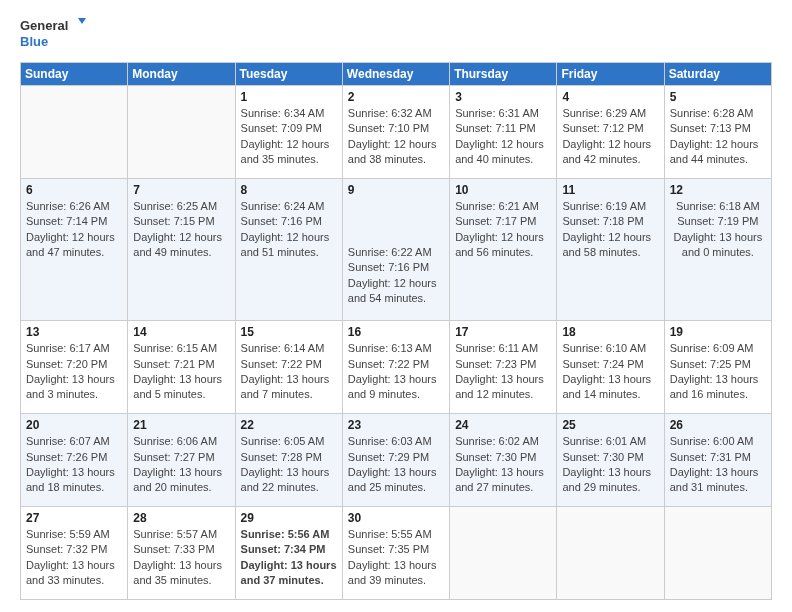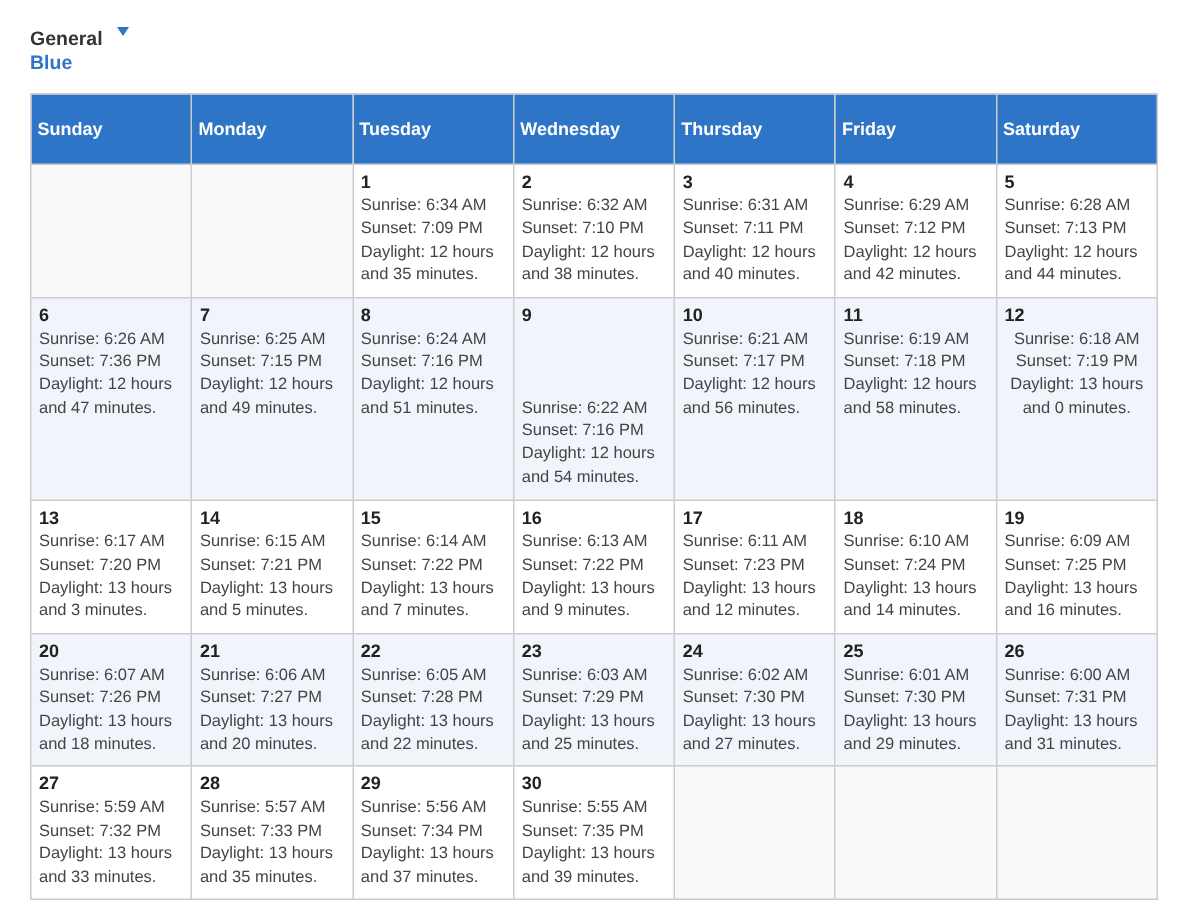--- a/index.html
+++ b/index.html
@@ -46,21 +46,21 @@
       border: 1px solid #ccc;
       border-collapse: collapse;
       width: 100%;
       table-layout: fixed;
     }
     .calendar th {
       background-color: #2e75c7;
       color: #fff;
       font-size: 12px;
       font-weight: bold;
-      padding: 16px 4px;
+      padding: 4px 4px;
       text-align: left;
       border: 1px solid #ccc;
     }
     .calendar td {
       border: 1px solid #ccc;
       vertical-align: top;
       padding: 4px 5px;
       font-size: 9.5px;
       color: #333;
       background: #fff;
@@ -155,21 +155,21 @@
             <div class="day-info" style="white-space: pre-line;">Sunrise: 6:28 AM
 Sunset: 7:13 PM
 Daylight: 12 hours
 and 44 minutes.</div>
           </td>
         </tr>
         <tr class="row-alt">
           <td>
             <span class="day-num">6</span>
             <div class="day-info" style="white-space: pre-line;">Sunrise: 6:26 AM
-Sunset: 7:36 PM
+Sunset: 7:14 PM
 Daylight: 12 hours
 and 47 minutes.</div>
           </td>
           <td>
             <span class="day-num">7</span>
             <div class="day-info" style="white-space: pre-line;">Sunrise: 6:25 AM
 Sunset: 7:15 PM
 Daylight: 12 hours
 and 49 minutes.</div>
           </td>
@@ -321,21 +321,21 @@
           </td>
           <td>
             <span class="day-num">28</span>
             <div class="day-info" style="white-space: pre-line;">Sunrise: 5:57 AM
 Sunset: 7:33 PM
 Daylight: 13 hours
 and 35 minutes.</div>
           </td>
           <td>
             <span class="day-num">29</span>
-            <div class="day-info" style="white-space: pre-line;">Sunrise: 5:56 AM
+            <div class="day-info" style="white-space: pre-line; font-weight: bold;">Sunrise: 5:56 AM
 Sunset: 7:34 PM
 Daylight: 13 hours
 and 37 minutes.</div>
           </td>
           <td>
             <span class="day-num">30</span>
             <div class="day-info" style="white-space: pre-line;">Sunrise: 5:55 AM
 Sunset: 7:35 PM
 Daylight: 13 hours
 and 39 minutes.</div>

